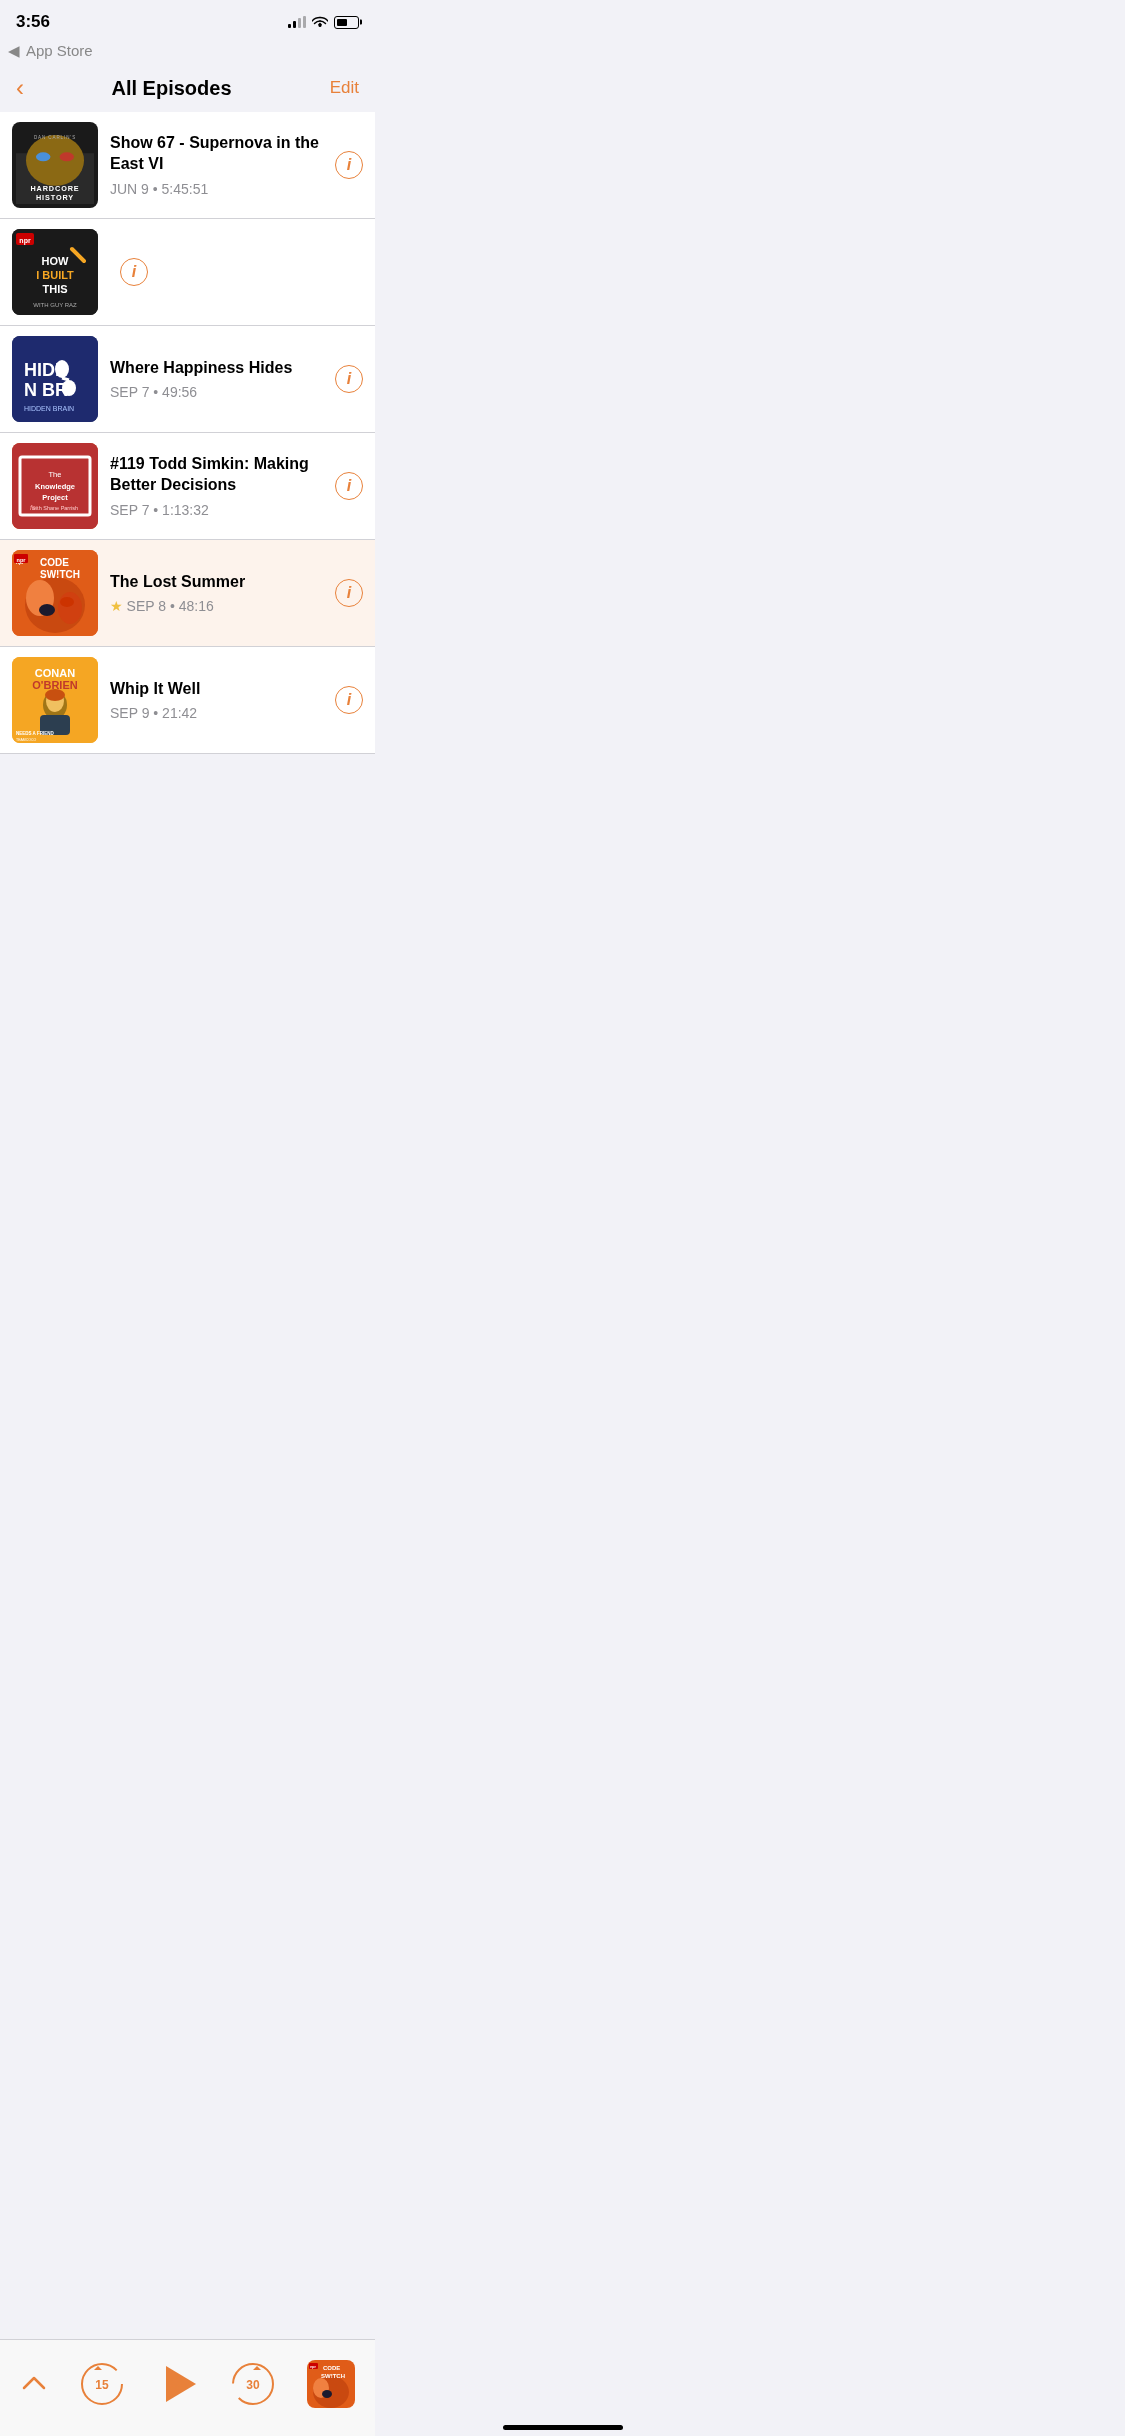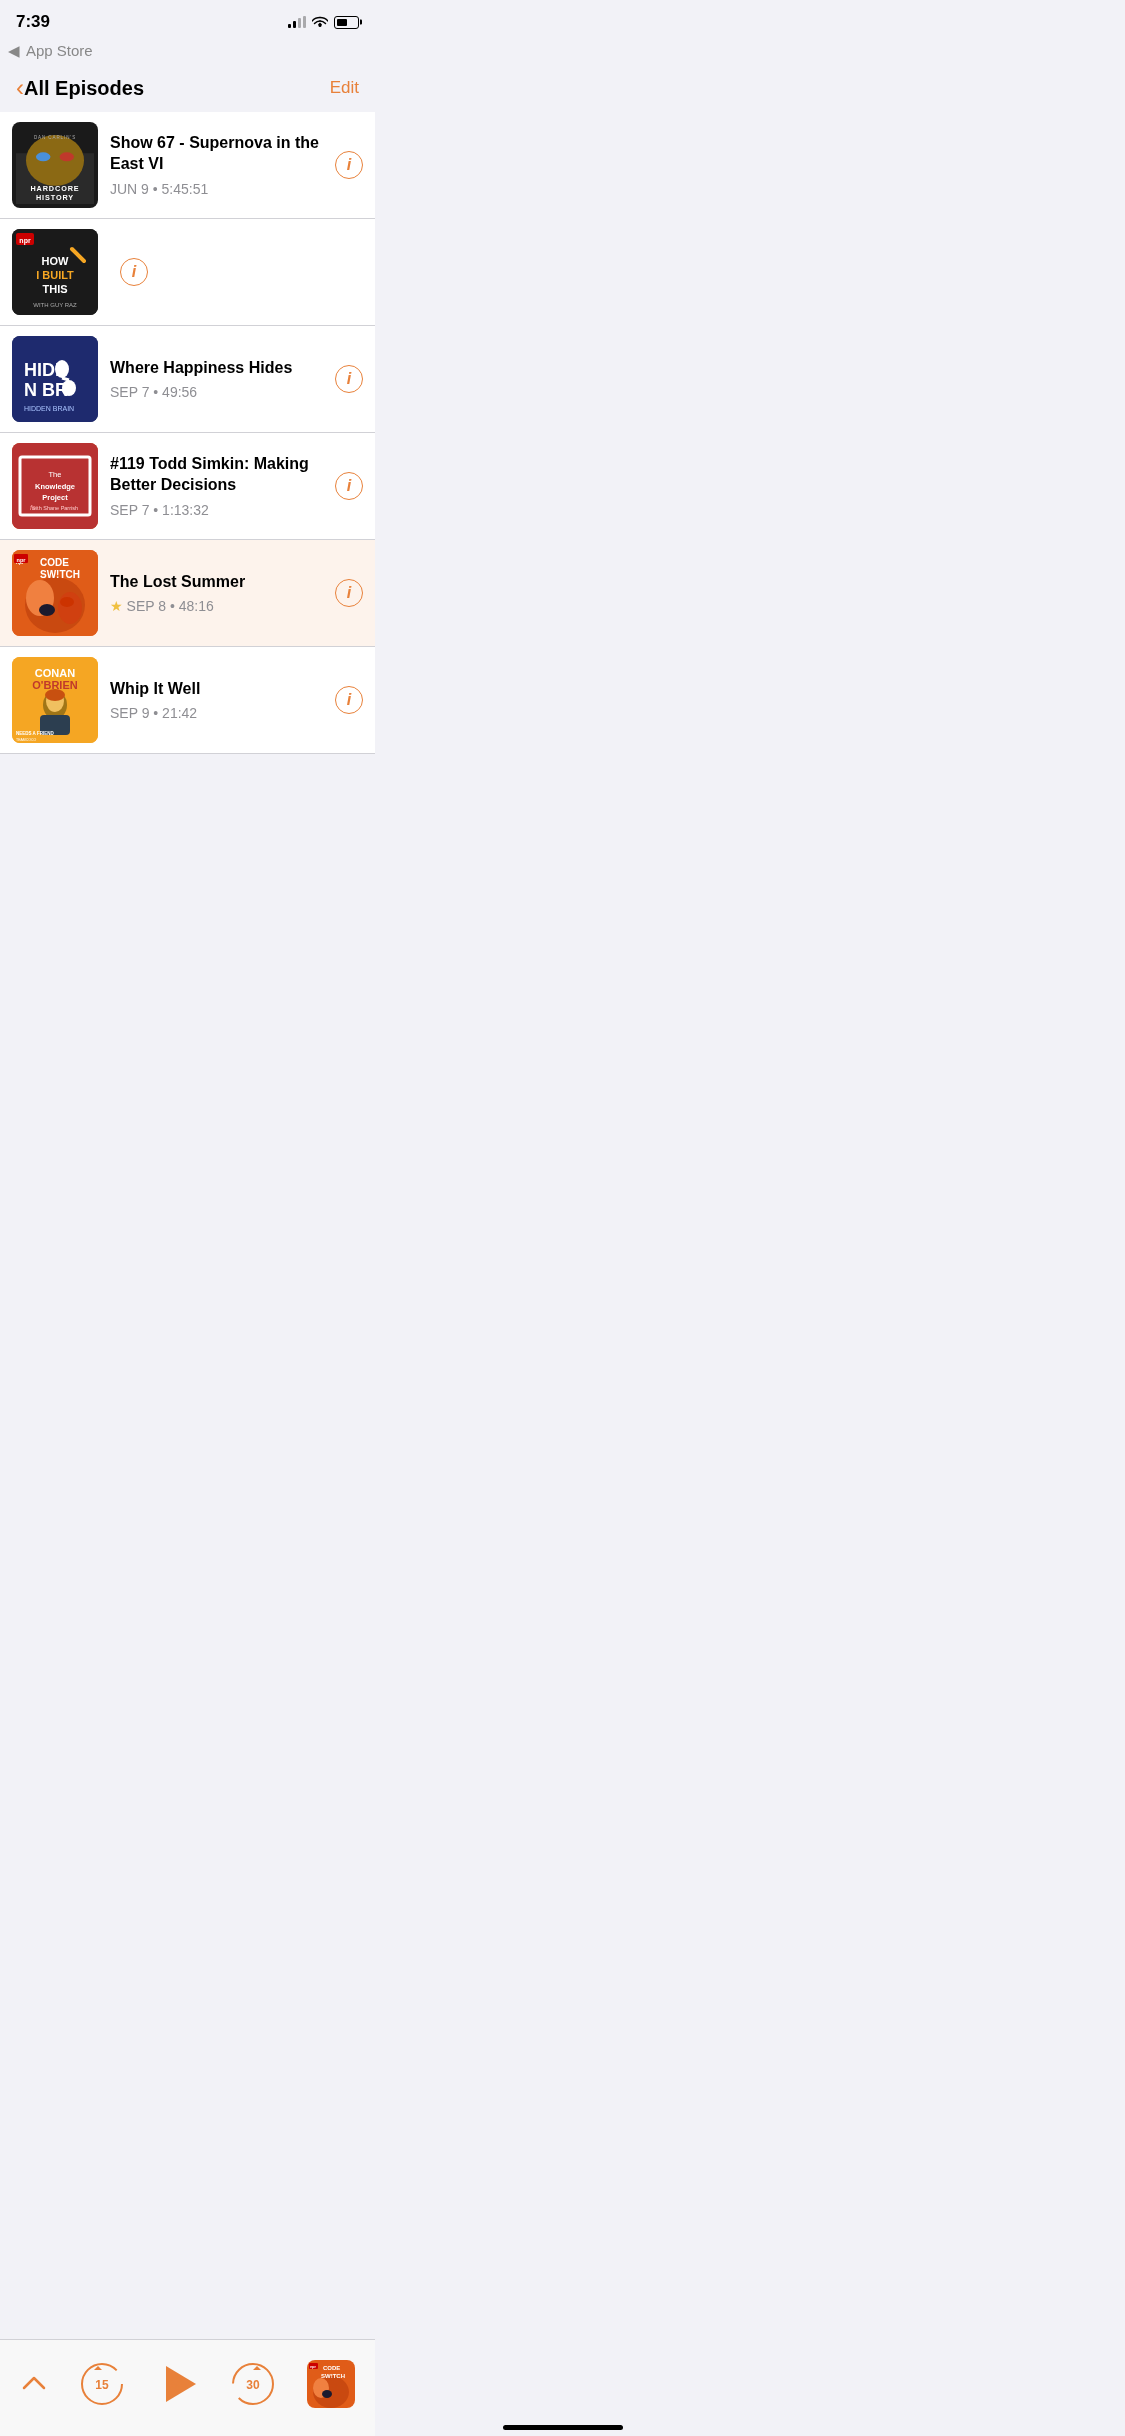--- a/index.html
+++ b/index.html
@@ -115,21 +115,21 @@
       font-weight: 300;
       line-height: 1;
       cursor: pointer;
     }
 
     .header-title {
       font-size: 20px;
       font-weight: 700;
       color: #000;
       flex: 1;
-      text-align: left;
+      text-align: center;
     }
 
     .header-edit-btn {
       color: #e8813a;
       font-size: 17px;
       cursor: pointer;
       min-width: 40px;
       text-align: right;
     }
 
@@ -298,21 +298,21 @@
     
     .art-svg {
       width: 100%;
       height: 100%;
     }
   </style>
 </head>
 <body>
 
 <div class="status-bar">
-  <span class="status-time">7:39</span>
+  <span class="status-time">3:56</span>
   <div class="status-icons">
     <div class="signal-bars">
       <div class="signal-bar" style="height: 4px;"></div>
       <div class="signal-bar" style="height: 7px;"></div>
       <div class="signal-bar" style="height: 10px; opacity: 0.3;"></div>
       <div class="signal-bar" style="height: 12px; opacity: 0.3;"></div>
     </div>
     <span class="wifi-icon">
       <svg width="16" height="12" viewBox="0 0 16 12">
         <path d="M8 9.5 L10 11.5 L8 13.5 L6 11.5 Z" fill="#000" transform="translate(0,-2)"></path>

